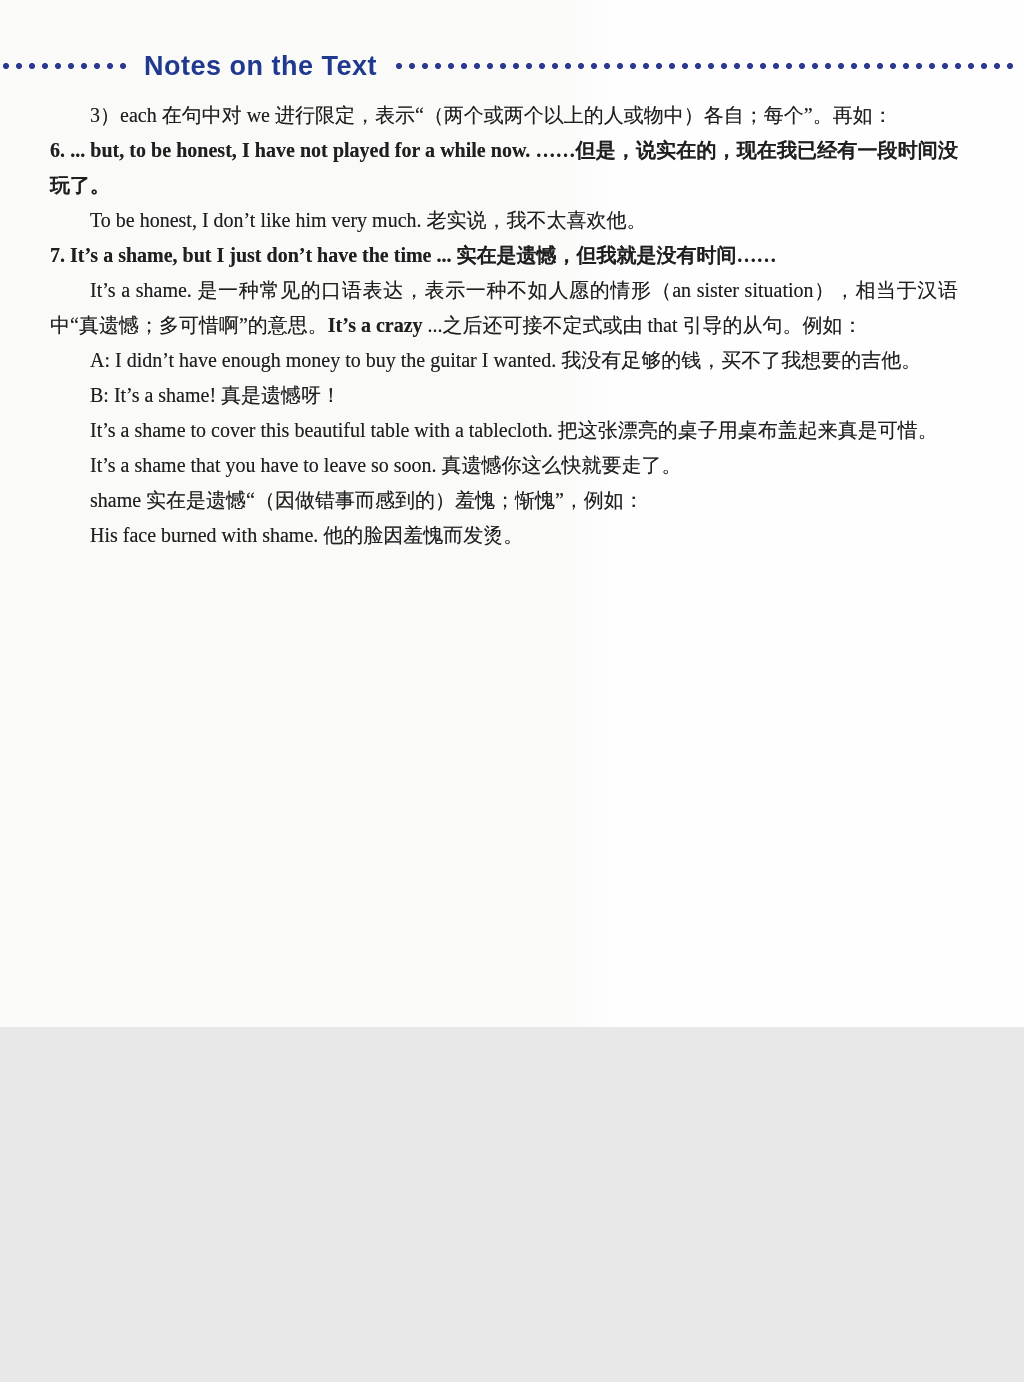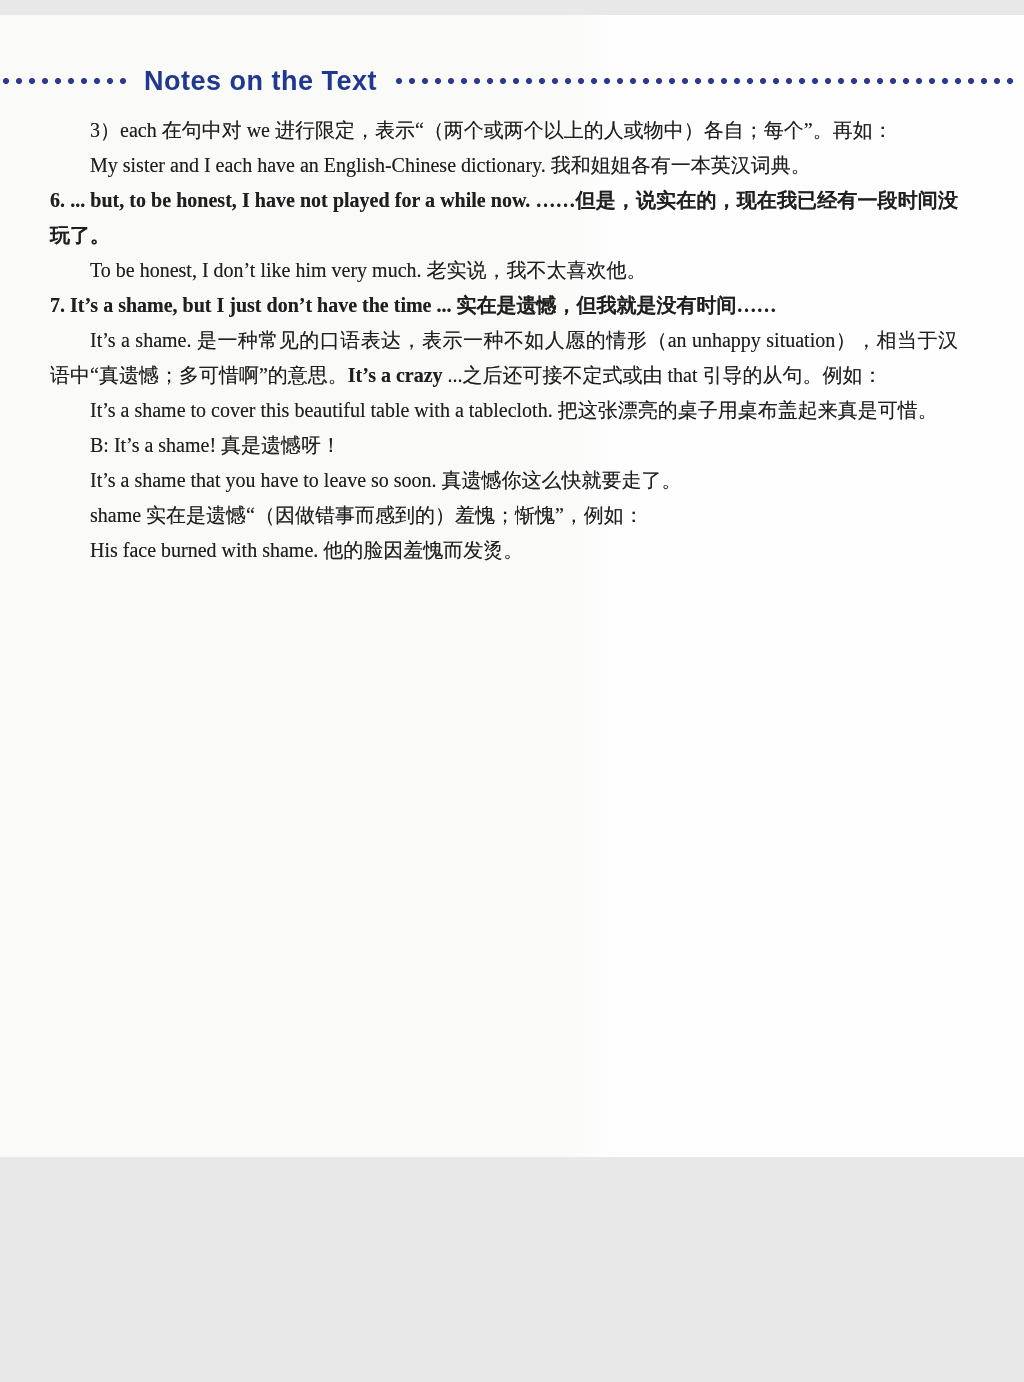--- a/index.html
+++ b/index.html
@@ -3,22 +3,22 @@
 <meta charset="utf-8">
 <style>
   html, body {
     margin: 0;
     padding: 0;
     background: #e8e8e8;
   }
   .page {
     position: relative;
     width: 1024px;
-    height: 1142px;
-    margin: 15px auto;
+    height: 1027px;
+    margin: 0 auto;
     background: linear-gradient(90deg, #fafaf9 0%, #fafaf9 55%, #fefefe 60%, #fefefe 100%);
     overflow: hidden;
     font-family: "Liberation Serif", "DejaVu Serif", serif;
   }
 
   
   .header {
     position: absolute;
     top: 50px;
     left: 0;
@@ -114,27 +114,27 @@
 <div class="page">
 
   <header class="header">
     <span class="dots dots-left"></span>
     <h1 class="section-title">Notes on the Text</h1>
     <span class="dots dots-right"></span>
   </header>
 
   <main class="body">
       <p class="para indent"><span class="run">3）each 在句中对 we 进行限定，表示“（两个或两个以上的人或物中）各自；每个”。再如：</span></p>
-      <p class="para indent"><span class="run">My sister and I each have an English-Chinese dictionary. 我和姐姐各有一本英汉词典。</span></p>
       <p class="para bold"><span class="run">6.  ... but, to be honest, I have not played for a while now. ……但是，说实在的，现在我已经有一段时间没玩了。</span></p>
       <p class="para indent"><span class="run">To be honest, I don’t like him very much. 老实说，我不太喜欢他。</span></p>
       <p class="para bold"><span class="run">7.  It’s a shame, but I just don’t have the time ... 实在是遗憾，但我就是没有时间……</span></p>
-      <p class="para indent"><span class="run">It’s a shame. 是一种常见的口语表达，表示一种不如人愿的情形（an unhappy situation），相当于汉语中“真遗憾；多可惜啊”的意思。</span><span class="run bold">It’s a crazy</span><span class="run"> ...之后还可接不定式或由 that 引导的从句。例如：</span></p>
+      <p class="para indent"><span class="run">It’s a shame. 是一种常见的口语表达，表示一种不如人愿的情形（an sister situation），相当于汉语中“真遗憾；多可惜啊”的意思。</span><span class="run bold">It’s a crazy</span><span class="run"> ...之后还可接不定式或由 that 引导的从句。例如：</span></p>
+      <p class="para indent"><span class="run">A: I didn’t have enough money to buy the guitar I wanted. 我没有足够的钱，买不了我想要的吉他。</span></p>
+      <p class="para indent"><span class="run">B: It’s a shame! 真是遗憾呀！</span></p>
       <p class="para indent"><span class="run">It’s a shame to cover this beautiful table with a tablecloth. 把这张漂亮的桌子用桌布盖起来真是可惜。</span></p>
-      <p class="para indent"><span class="run">B: It’s a shame! 真是遗憾呀！</span></p>
       <p class="para indent"><span class="run">It’s a shame that you have to leave so soon. 真遗憾你这么快就要走了。</span></p>
       <p class="para indent"><span class="run">shame 实在是遗憾“（因做错事而感到的）羞愧；惭愧”，例如：</span></p>
       <p class="para indent"><span class="run">His face burned with shame. 他的脸因羞愧而发烫。</span></p>
     </main>
 
   <span class="page-badge">78</span>
   <span class="watermark">头条 @HD燕赵时光</span>
 
 </div>
 

